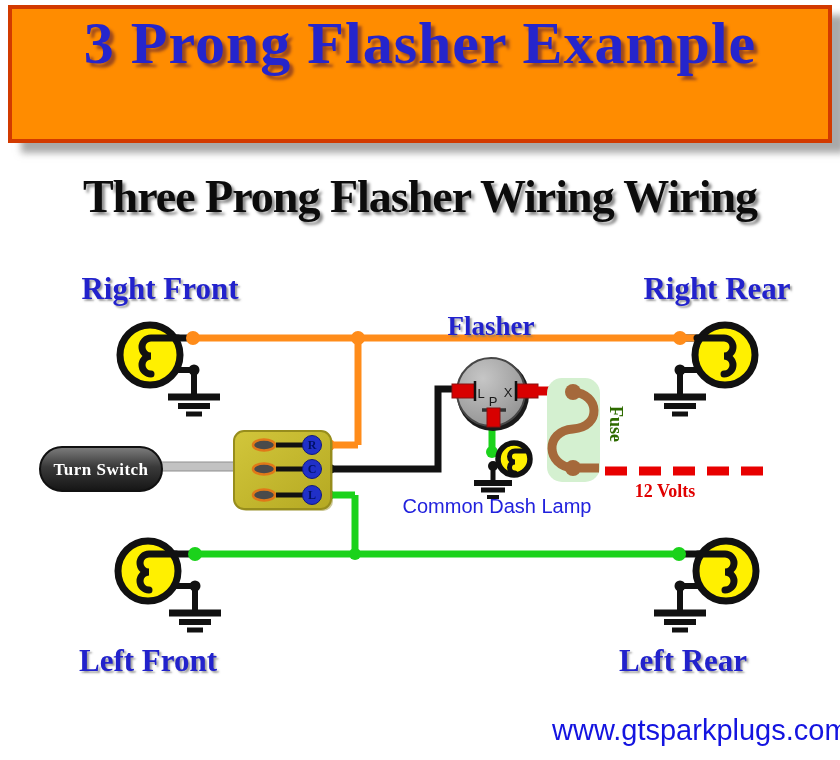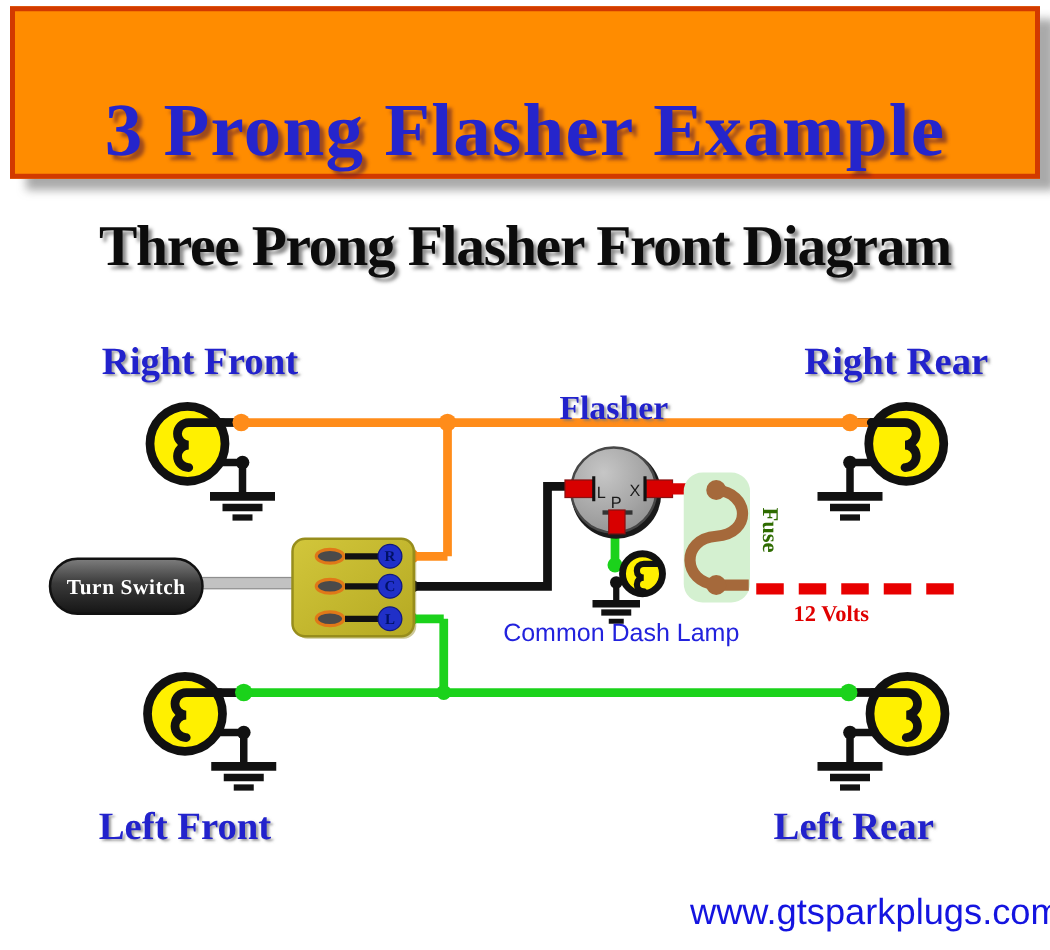--- a/index.html
+++ b/index.html
@@ -2,21 +2,21 @@
 <html><head>
 <meta charset="utf-8">
 <style>
   html,body{margin:0;padding:0;background:#fff;}
   #stage{position:relative;width:840px;height:760px;background:#ffffff;overflow:hidden;
          font-family:"Liberation Serif",serif;}
   
   .banner{position:absolute;left:8px;top:5px;width:816px;height:130px;
           background:#FF8C00;border:4px solid #D23A00;
           box-shadow:13px 10px 7px rgba(140,140,140,.75);
-          display:flex;align-items:flex-end;justify-content:center;}
+          display:flex;align-items:flex-start;justify-content:center;}
   .banner-title{font-size:60px;font-weight:bold;color:#2525CC;letter-spacing:1px;
           text-shadow:4px 4px 3px rgba(90,30,50,.6);white-space:nowrap;}
   
   .subtitle{position:absolute;left:0;top:170px;width:840px;text-align:center;
           font-size:46px;font-weight:bold;color:#0c0c0c;letter-spacing:-1px;
           text-shadow:3px 3px 3px rgba(110,110,110,.8);white-space:nowrap;}
   
   #diagram{position:absolute;left:0;top:240px;width:840px;height:520px;}
   .diag-label{font-family:"Liberation Serif",serif;font-weight:bold;font-size:31px;
           fill:#2222CC;text-anchor:middle;}
@@ -40,21 +40,21 @@
 </style>
 </head>
 <body>
 
 <div id="stage">
 
   <div class="banner">
     <div class="banner-title">3 Prong Flasher Example</div>
   </div>
 
-  <div class="subtitle">Three Prong Flasher Front Diagram</div>
+  <div class="subtitle">Three Prong Flasher Wiring Wiring</div>
 
   <svg id="diagram" viewBox="0 0 840 520">
     <defs>
       <radialGradient id="gGray" cx="38%" cy="30%" r="80%">
         <stop offset="0%" stop-color="#C6C6C6"></stop>
         <stop offset="60%" stop-color="#A6A6A6"></stop>
         <stop offset="100%" stop-color="#8F8F8F"></stop>
       </radialGradient>
       <linearGradient id="gSwitch" x1="0" y1="0" x2="0" y2="1">
         <stop offset="0%" stop-color="#7E7E7E"></stop>

